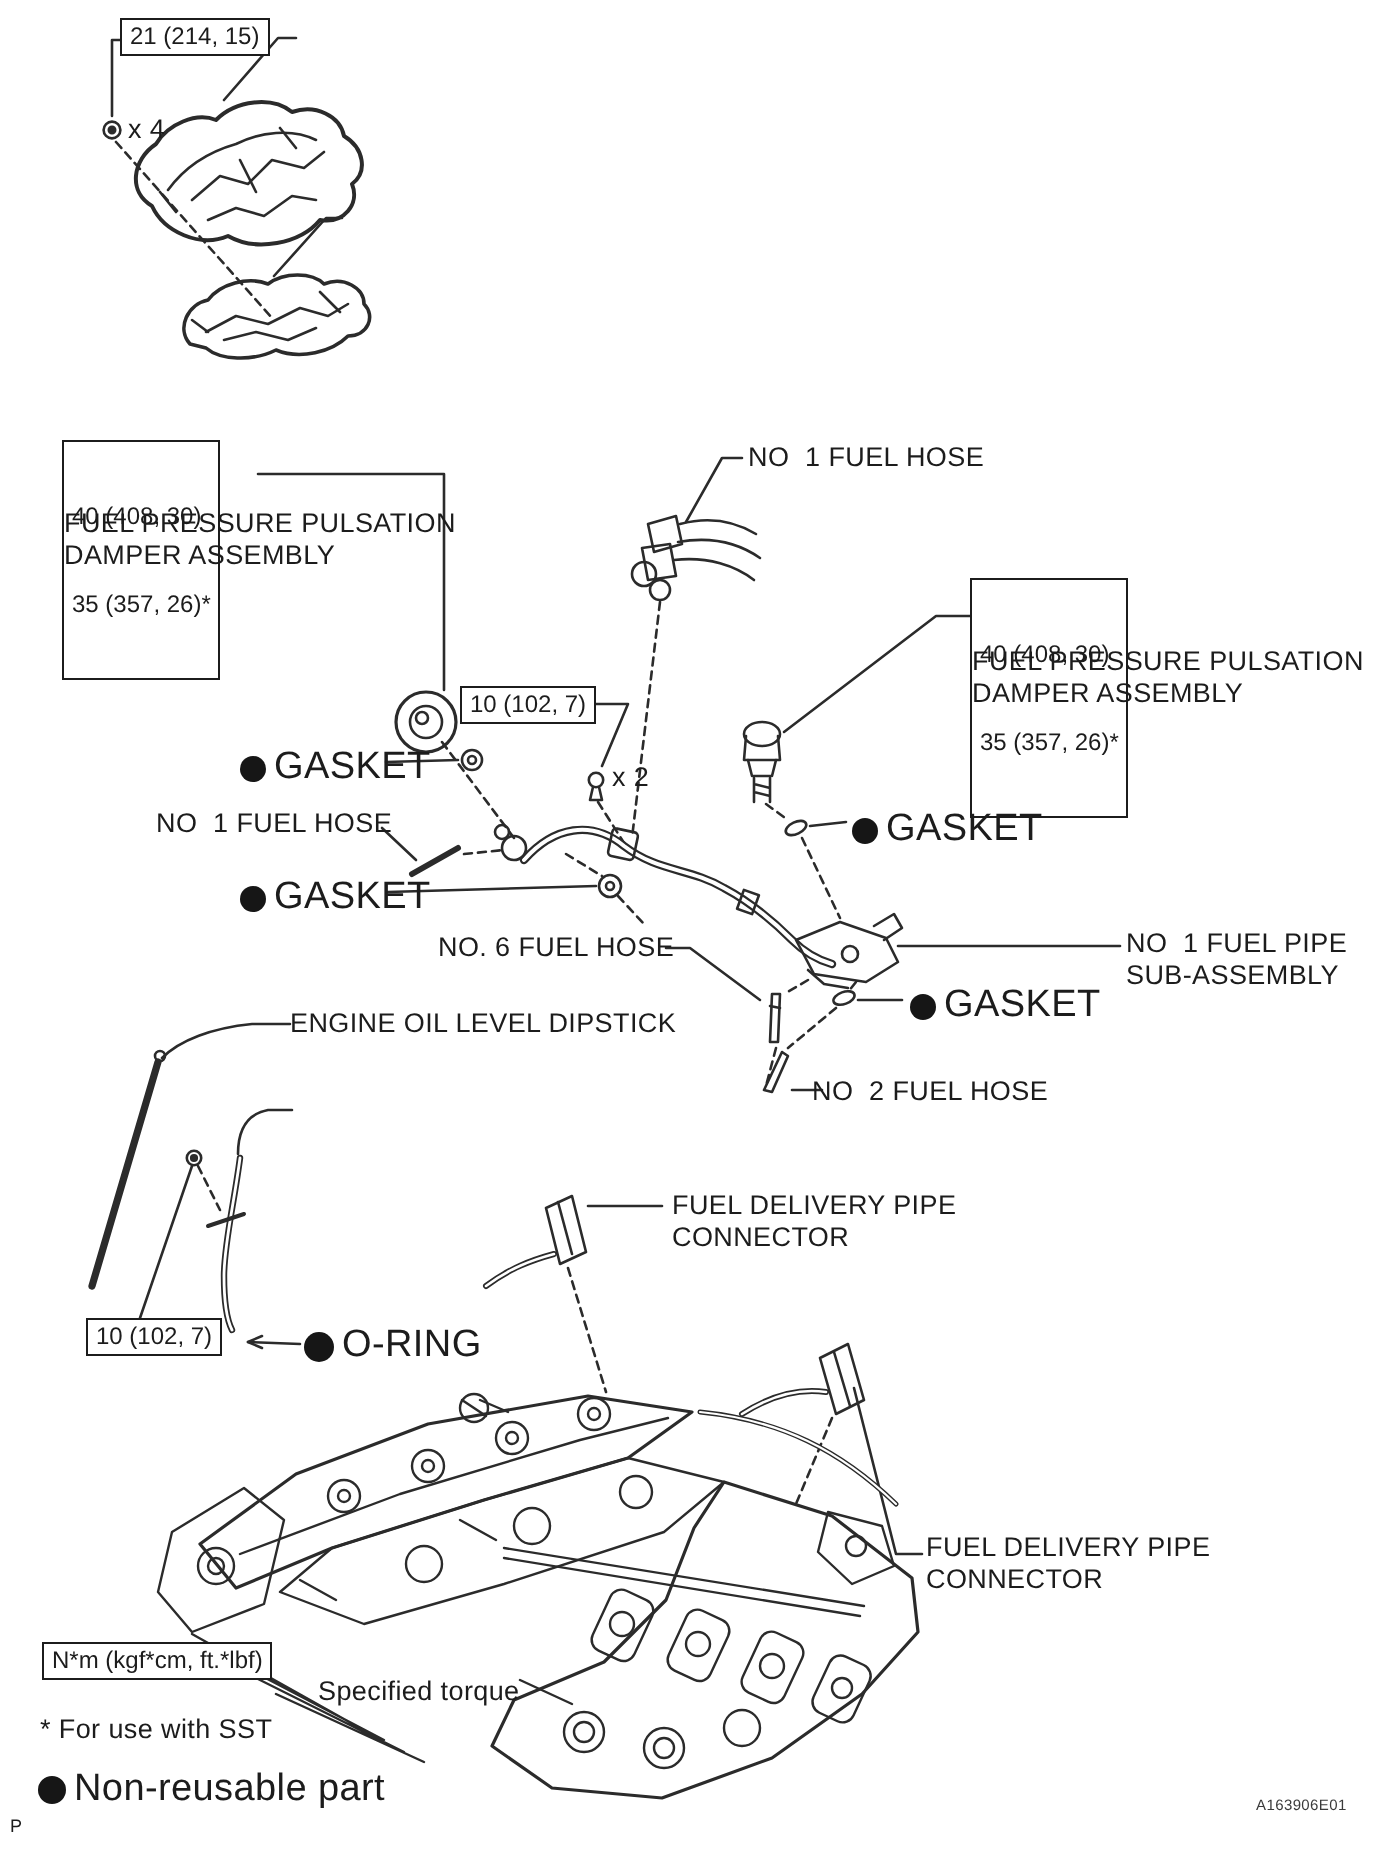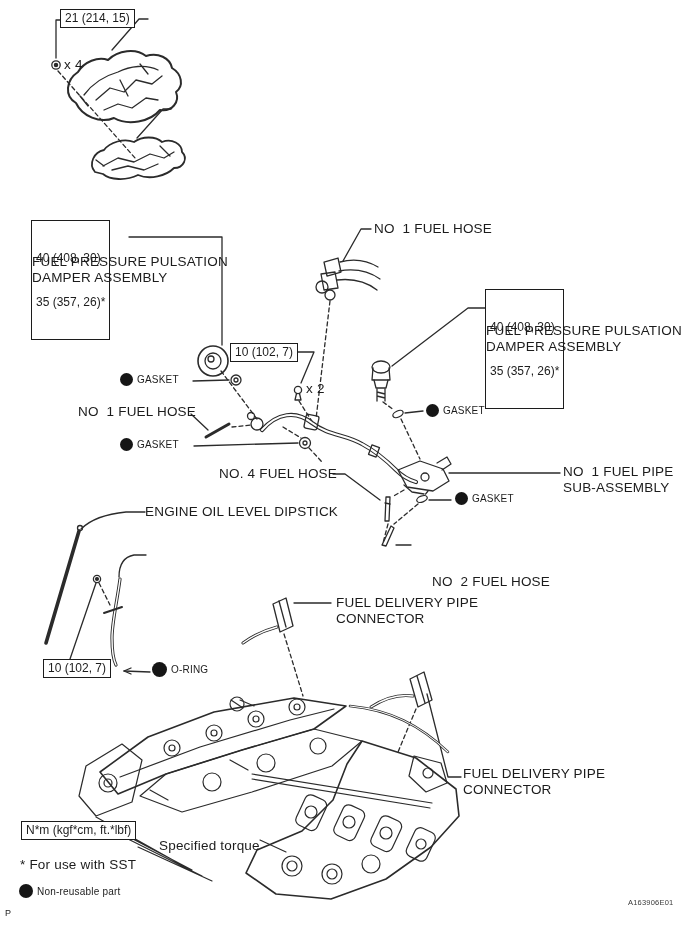--- a/index.html
+++ b/index.html
@@ -6,21 +6,21 @@
   .page{
     position:relative;width:687px;height:934px;background:#ffffff;
     font-family:"Liberation Sans", sans-serif;color:#1c1c1c;overflow:hidden;
   }
   .lbl{position:absolute;font-size:13.5px;letter-spacing:.2px;line-height:16px;white-space:pre;}
   .tq{
     position:absolute;border:1.7px solid #1c1c1c;background:#fff;
     padding:1px 4px;font-size:12px;line-height:14.5px;white-space:pre;
   }
   .tq div{white-space:pre;}
-  .bullet{position:absolute;display:flex;align-items:center;gap:4px;font-size:10px;letter-spacing:.2px;white-space:pre;}
+  .bullet{position:absolute;display:flex;align-items:center;gap:4px;font-size:19px;letter-spacing:.2px;white-space:pre;}
   .bdot{width:13px;height:13px;border-radius:50%;background:#161616;flex:0 0 auto;}
   .bdot.big{width:15px;height:15px;}
   .bdot.mid{width:14px;height:14px;}
   .tiny{position:absolute;font-size:9px;}
   .code{position:absolute;font-size:7.5px;letter-spacing:.2px;color:#3a3a3a;}
   svg.art{position:absolute;left:0;top:0;}
 </style>
 </head>
 <body>
 
@@ -261,32 +261,32 @@
   <div class="bullet" style="left:120px;top:438px;">
     <span class="bdot"></span>
     <span>GASKET</span>
   </div>
 
   <div class="bullet" style="left:426px;top:404px;">
     <span class="bdot"></span>
     <span>GASKET</span>
   </div>
 
-  <div class="lbl" style="left:219px;top:466px;">NO. 4 FUEL HOSE</div>
+  <div class="lbl" style="left:219px;top:466px;">NO. 6 FUEL HOSE</div>
 
   <div class="lbl" style="left:563px;top:464px;">NO  1 FUEL PIPE</div>
   <div class="lbl" style="left:563px;top:480px;">SUB-ASSEMBLY</div>
 
   <div class="bullet" style="left:455px;top:492px;">
     <span class="bdot"></span>
     <span>GASKET</span>
   </div>
 
   <div class="lbl" style="left:145px;top:504px;">ENGINE OIL LEVEL DIPSTICK</div>
-  <div class="lbl" style="left:432px;top:538px;margin-top:36px;">NO  2 FUEL HOSE</div>
+  <div class="lbl" style="left:406px;top:538px;">NO  2 FUEL HOSE</div>
 
   <div class="lbl" style="left:336px;top:595px;">FUEL DELIVERY PIPE</div>
   <div class="lbl" style="left:336px;top:611px;">CONNECTOR</div>
 
   <div class="bullet" style="left:152px;top:662px;">
     <span class="bdot big"></span>
     <span>O-RING</span>
   </div>
 
   <div class="lbl" style="left:463px;top:766px;">FUEL DELIVERY PIPE</div>

